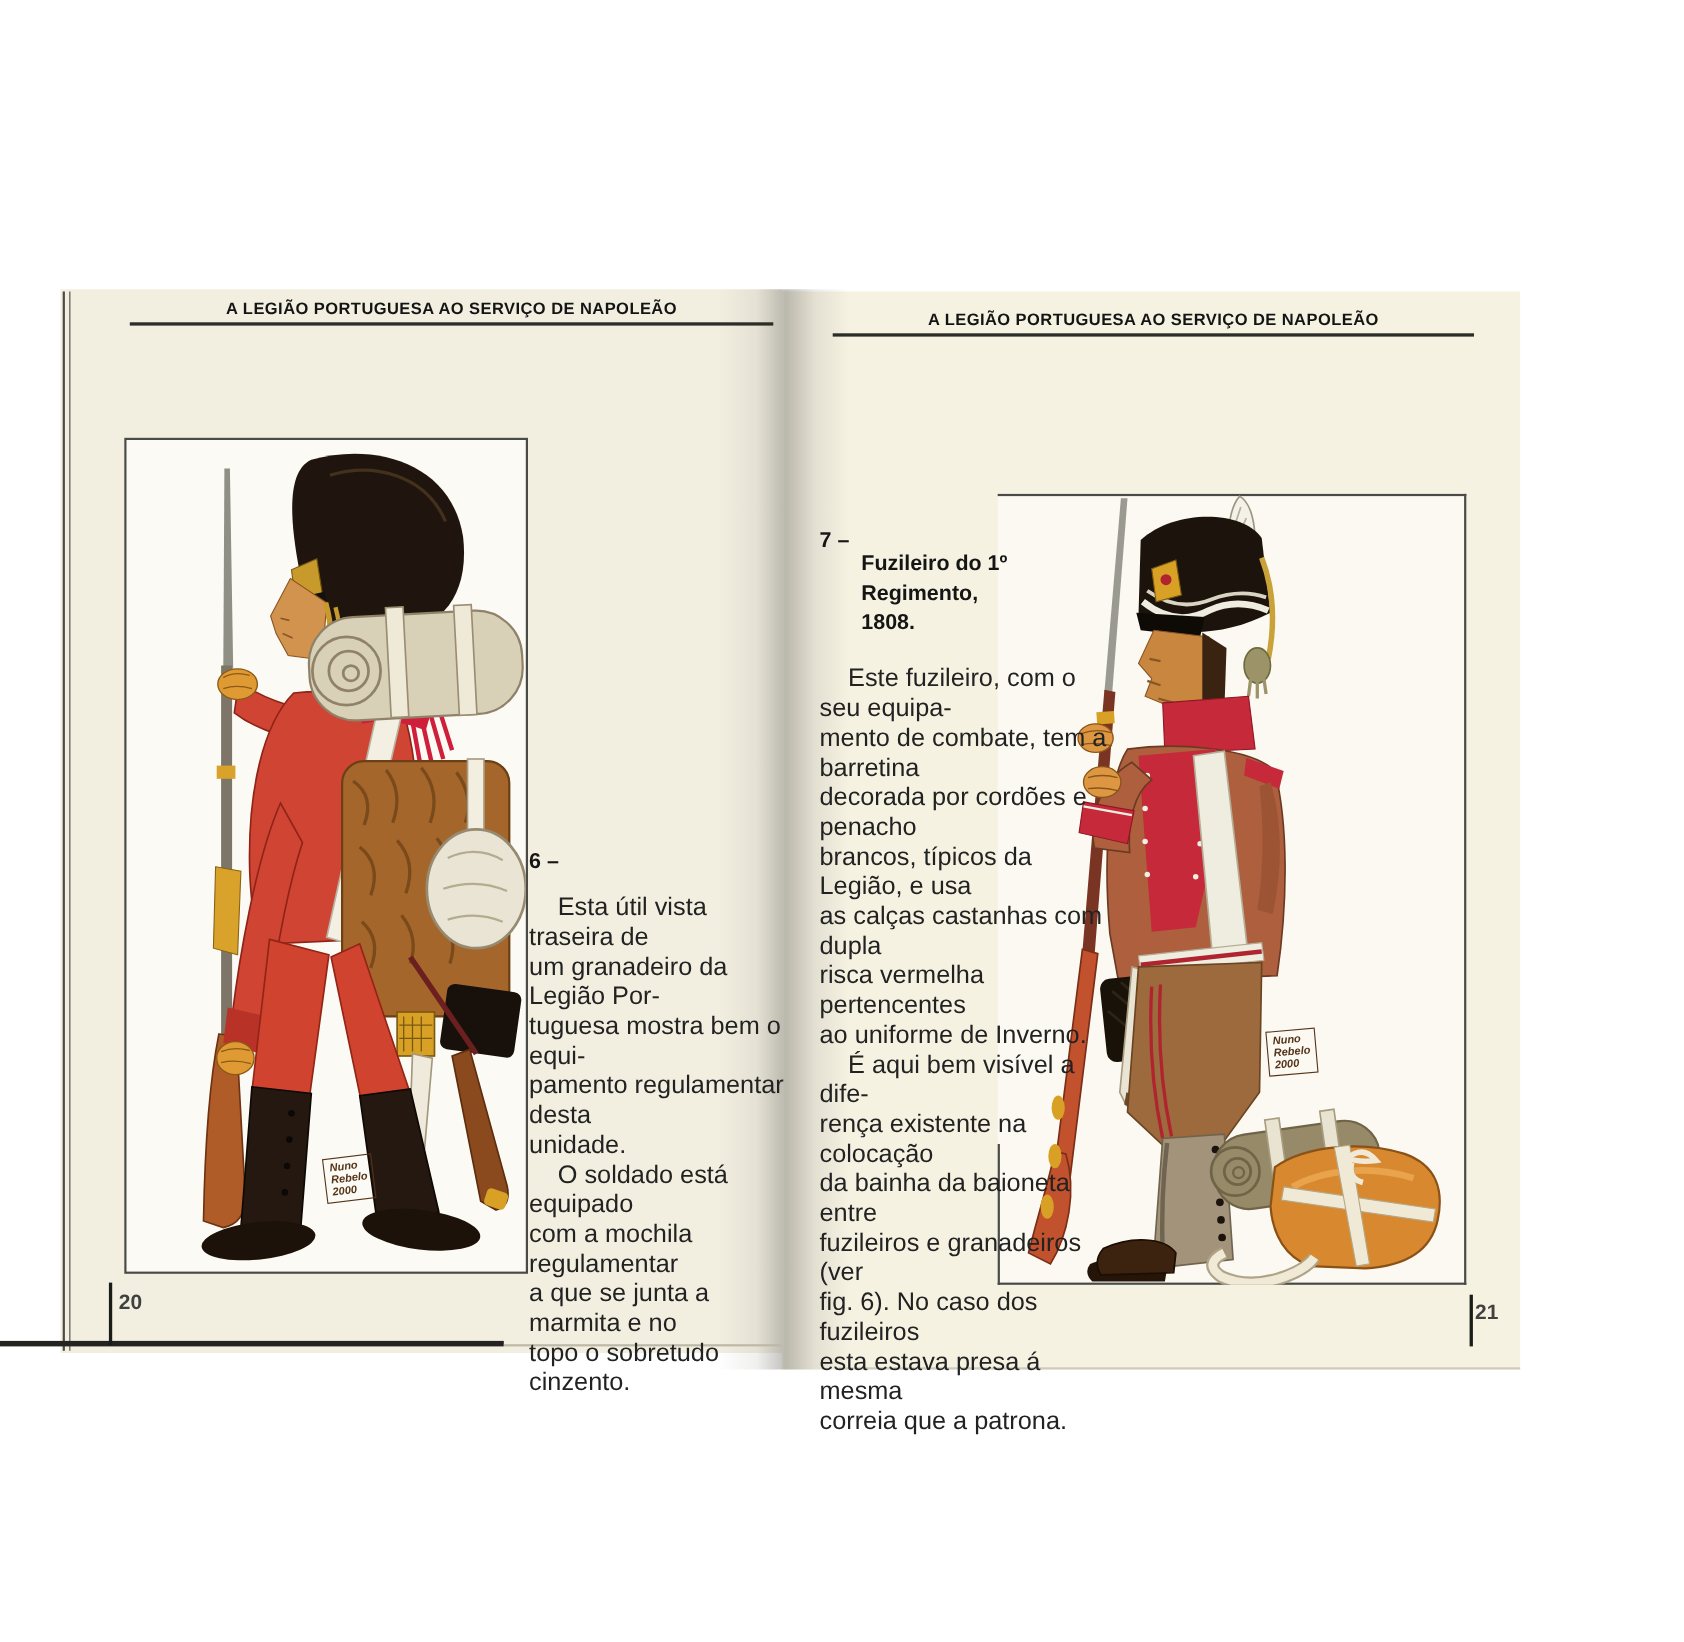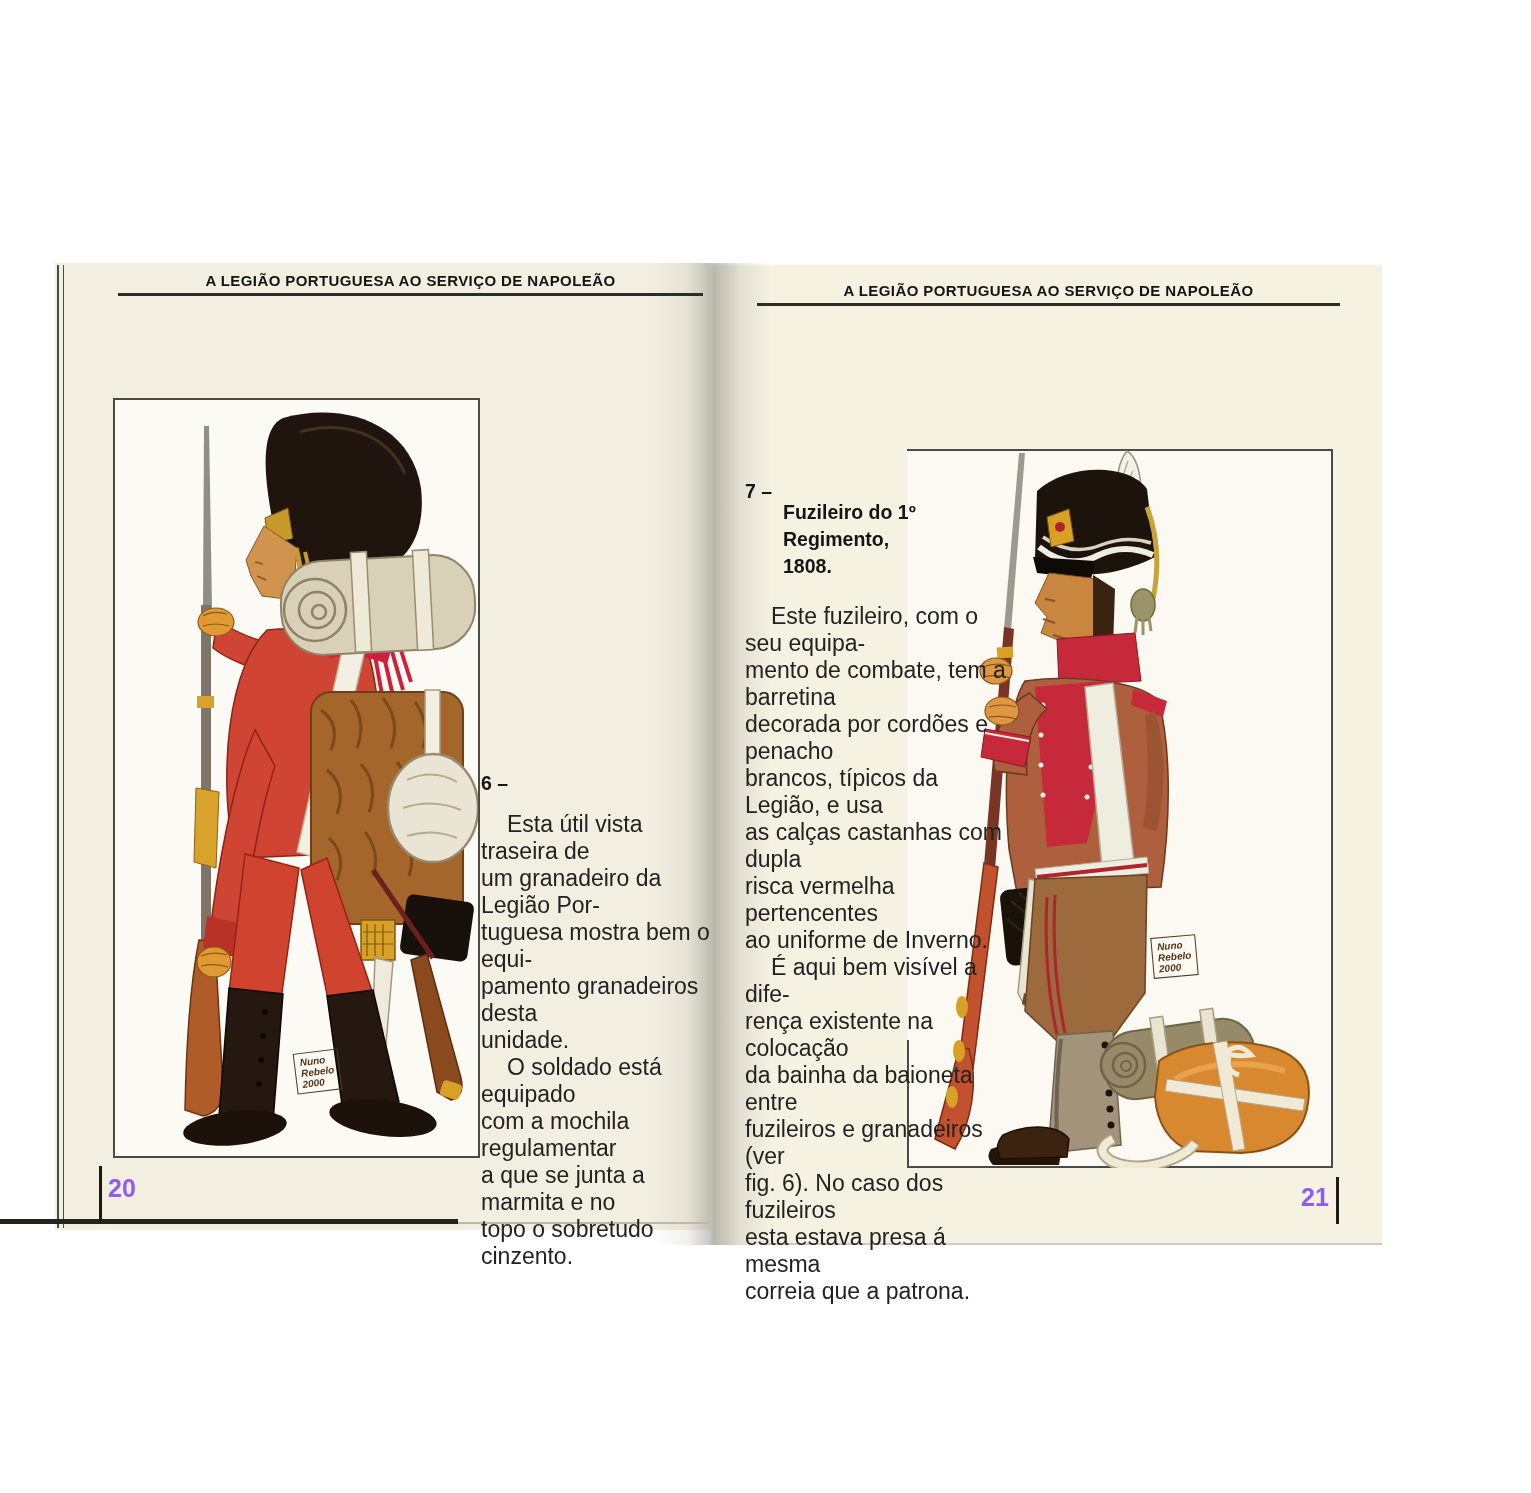--- a/index.html
+++ b/index.html
@@ -42,23 +42,23 @@
   .caption .num{width:38px;flex:0 0 38px;}
   .caption .title{white-space:pre-line;margin-top:21px;}
   .bodycopy{font-size:23px;line-height:27px;color:#222;}
   .bodycopy p{margin:0;white-space:pre-line;text-indent:26px;}
   #text-left{left:481px;top:770px;width:236px;}
   #text-left .caption{margin-bottom:14px;}
   #text-right{left:745px;top:478px;width:274px;}
   #text-right .caption{margin-bottom:23px;}
 
   
-  .folio{font-weight:bold;font-size:25px;color:#8b5cf6;}
+  .folio{font-weight:bold;font-size:19px;color:#404040;}
   #folio-left{left:108px;top:1174px;}
-  #folio-right{left:1301px;top:1183px;}
+  #folio-right{left:1341px;top:1183px;}
   .folio-rule{background:#1b1b18;}
   #folio-rule-left{left:99px;top:1166px;width:3px;height:57px;}
   #folio-rule-right{left:1336px;top:1177px;width:3px;height:47px;}
 
   
   .signature{font-style:italic;font-weight:bold;font-size:10px;line-height:11px;
     color:#55341a;border:1.5px solid #55341a;padding:3px 5px;white-space:pre-line;
     transform:rotate(-7deg);background:transparent;}
   #sig-left{left:295px;top:1051px;}
   #sig-right{left:1152px;top:936px;transform:rotate(-5deg);}
@@ -154,21 +154,21 @@
 </svg>
 
 <div class="abs" id="text-left">
   <div class="caption">
     <span class="num">6 –</span>
   </div>
   <div class="bodycopy">
     <p>Esta útil vista traseira de
 um granadeiro da Legião Por-
 tuguesa mostra bem o equi-
-pamento granadeiros desta
+pamento regulamentar desta
 unidade.</p>
     <p>O soldado está equipado
 com a mochila regulamentar
 a que se junta a marmita e no
 topo o sobretudo cinzento.</p>
   </div>
 </div>
 
 <div class="abs" id="frame-right-bg"></div>
 <div class="abs" id="frame-right-leftedge"></div>

